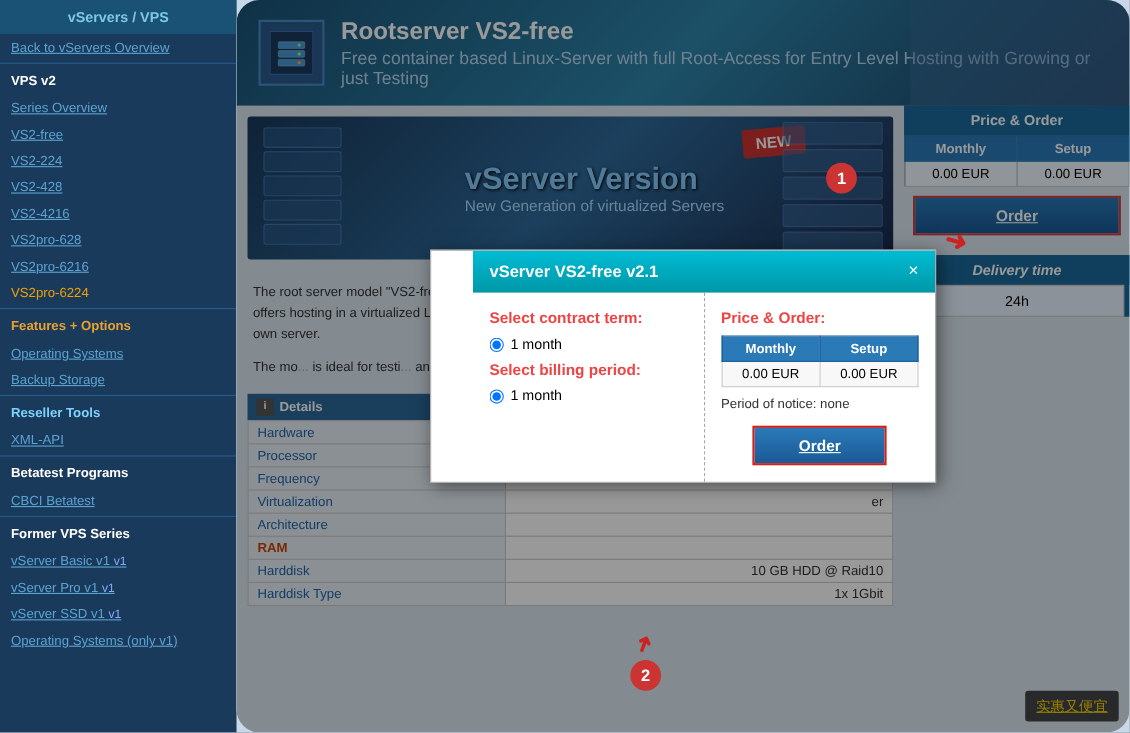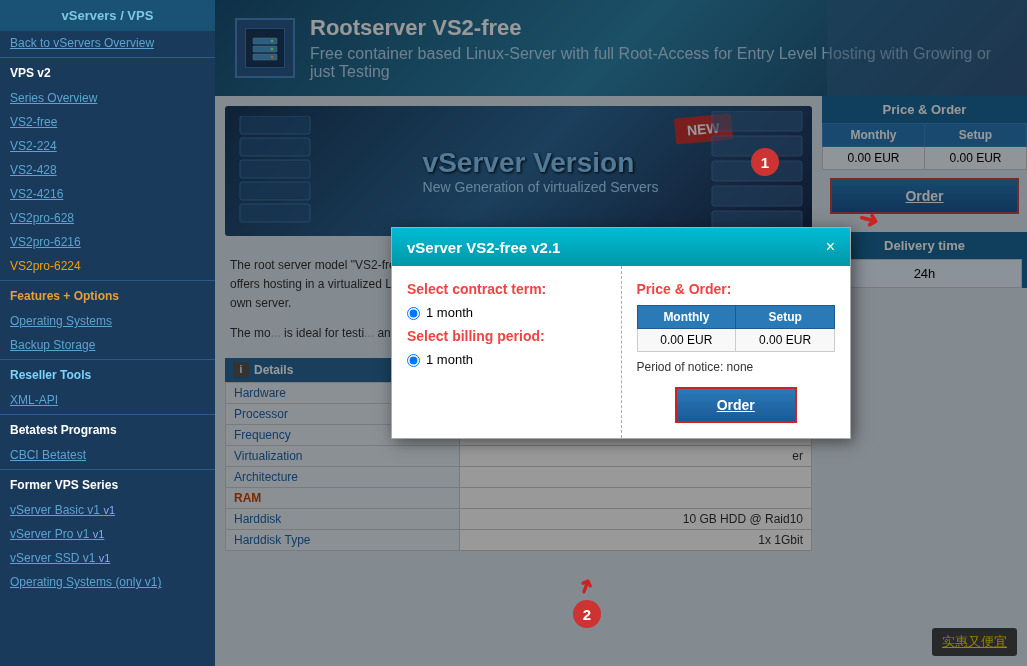--- a/index.html
+++ b/index.html
@@ -10,21 +10,21 @@
     
     .sidebar { width: 215px; background: #1a3a5c; flex-shrink: 0; overflow-y: auto; }
     .sidebar-title { background: #1a5276; color: #7ec8e3; text-align: center; padding: 8px 5px; font-size: 13px; font-weight: bold; }
     .sidebar-item { padding: 5px 10px; color: #a8c8e8; font-size: 12px; cursor: pointer; }
     .sidebar-item.link { color: #5ba3d0; text-decoration: underline; cursor: pointer; }
     .sidebar-section { color: #ffffff; font-weight: bold; padding: 6px 10px; font-size: 12px; }
     .sidebar-item.highlight { color: #f0a000; }
     .sidebar-divider { height: 1px; background: #2a5a8c; margin: 2px 0; }
 
     
-    .content { flex: 1; background: #dde8f0; overflow-y: auto; position: relative; }
+    .content { flex: 1; background: #dde8f0; overflow-y: auto; position: relative; border-radius: 21px; }
 
     
     .header-banner { background: linear-gradient(135deg, #1a5276 0%, #2e86ab 50%, #1a3a5c 100%); padding: 15px 20px; display: flex; align-items: center; gap: 15px; position: relative; overflow: hidden; }
     .header-icon { width: 60px; height: 60px; background: #2a5a8c; border: 2px solid #4a8ac8; display: flex; align-items: center; justify-content: center; flex-shrink: 0; }
     .header-icon-inner { width: 40px; height: 40px; background: #1a3a5c; border: 1px solid #3a7ab8; display: flex; align-items: center; justify-content: center; color: #7ec8e3; font-size: 18px; }
     .header-text h1 { color: #ffffff; font-size: 22px; font-weight: bold; }
     .header-text p { color: #b8d8f0; font-size: 16px; margin-top: 4px; }
 
     
     .vserver-banner { margin: 10px; background: linear-gradient(135deg, #1a3a5c, #2e6a9a, #1a2a4c); height: 130px; display: flex; align-items: center; justify-content: center; position: relative; overflow: hidden; border-radius: 3px; }
@@ -36,36 +36,36 @@
     
     .right-panel { width: 205px; flex-shrink: 0; }
     .price-order-box { background: #1a5276; margin: 0; padding: 0; }
     .price-order-title { background: #1a6a9a; color: #ffffff; text-align: center; padding: 6px; font-size: 13px; font-weight: bold; }
     .price-table { width: 100%; border-collapse: collapse; }
     .price-table th { background: #2a7ab8; color: #ffffff; text-align: center; padding: 4px; font-size: 12px; border: 1px solid #3a8ac8; }
     .price-table td { background: #f0f8ff; text-align: center; padding: 4px; font-size: 12px; border: 1px solid #ccc; }
     .order-btn-container { padding: 8px; background: #dde8f0; }
     .order-btn { background: linear-gradient(to bottom, #2a7ab8, #1a5a96); color: white; border: 2px solid #cc4444; padding: 8px 30px; font-size: 14px; font-weight: bold; cursor: pointer; width: 100%; text-decoration: underline; }
     .delivery-box { background: #1a6a9a; margin-top: 10px; }
-    .delivery-title { background: #1a6a9a; color: #ffffff; text-align: center; padding: 6px; font-size: 13px; font-weight: bold; }
+    .delivery-title { background: #1a6a9a; color: #ffffff; text-align: center; padding: 6px; font-size: 13px; font-weight: bold; font-style: italic; }
     .delivery-value { background: #e8f4ff; text-align: center; padding: 6px; font-size: 13px; border: 1px solid #ccc; margin: 0 5px 5px; }
 
     
     .details-section { margin: 5px 10px; }
     .details-header { background: #2a6a9a; color: white; padding: 4px 8px; font-size: 12px; font-weight: bold; display: flex; align-items: center; gap: 5px; }
     .details-header-icon { width: 16px; height: 16px; background: #555; border-radius: 2px; display: flex; align-items: center; justify-content: center; color: white; font-size: 10px; }
     .details-table { width: 100%; border-collapse: collapse; }
     .details-table td { padding: 3px 8px; border: 1px solid #ccc; font-size: 12px; background: white; }
     .details-table td.label { background: #e8f0f8; font-weight: normal; color: #2266aa; width: 40%; }
     .details-table td.label.highlight { color: #cc4400; font-weight: bold; }
     .details-table td.value { background: white; color: #333; text-align: right; }
 
     
     .modal-overlay { position: absolute; top: 0; left: 0; right: 0; bottom: 0; background: rgba(0,0,0,0.4); z-index: 100; display: flex; align-items: center; justify-content: center; }
-    .modal { background: white; width: 460px; border: 1px solid #aaa; box-shadow: 3px 3px 15px rgba(0,0,0,0.5); }
+    .modal { background: white; width: 460px; border: 1px solid #aaa; box-shadow: 3px 3px 15px rgba(0,0,0,0.5); padding-left: 38px; }
     .modal-header { background: linear-gradient(to bottom, #00bcd4, #0097a7); color: white; padding: 10px 15px; font-size: 15px; font-weight: bold; display: flex; justify-content: space-between; align-items: center; }
     .modal-close { color: white; cursor: pointer; font-size: 16px; background: none; border: none; }
     .modal-body { display: flex; padding: 0; }
     .modal-left { flex: 1; padding: 15px; border-right: 1px dashed #aaa; }
     .modal-right { flex: 1; padding: 15px; }
     .modal-label { font-size: 14px; font-weight: bold; color: #ef4444; margin-bottom: 8px; }
     .modal-radio-group { margin: 8px 0; }
     .modal-radio-item { display: flex; align-items: flex-end; gap: 6px; font-size: 13px; margin: 4px 0; }
     .modal-price-table { width: 100%; border-collapse: collapse; margin: 8px 0; }
     .modal-price-table th { background: #2a7ab8; color: white; text-align: center; padding: 4px 8px; font-size: 12px; border: 1px solid #1a5a96; }

